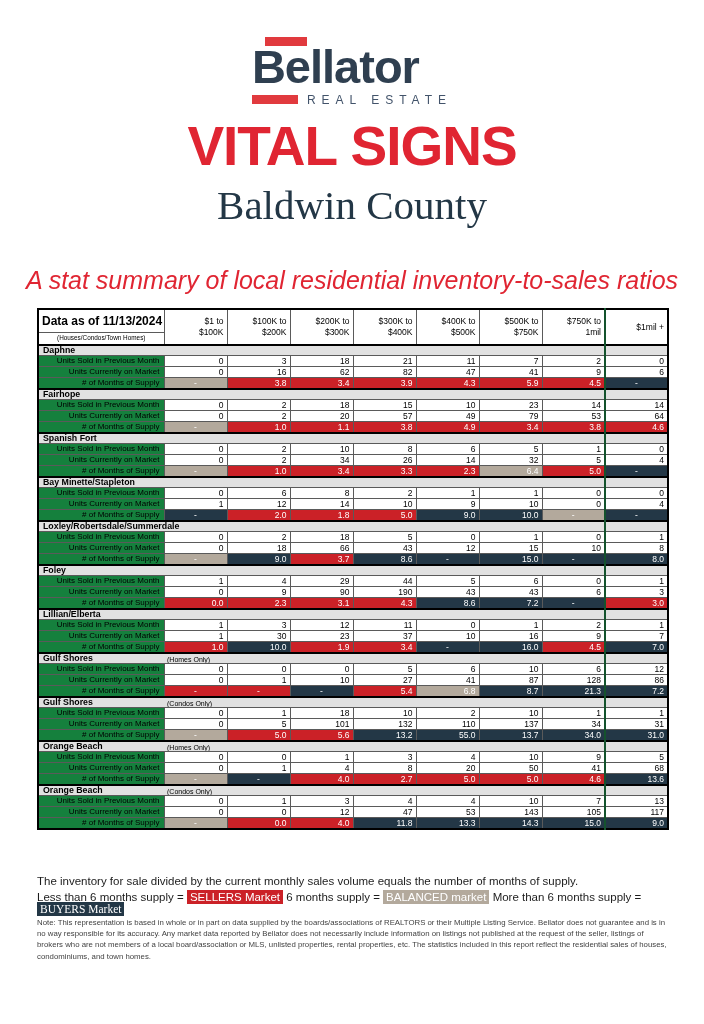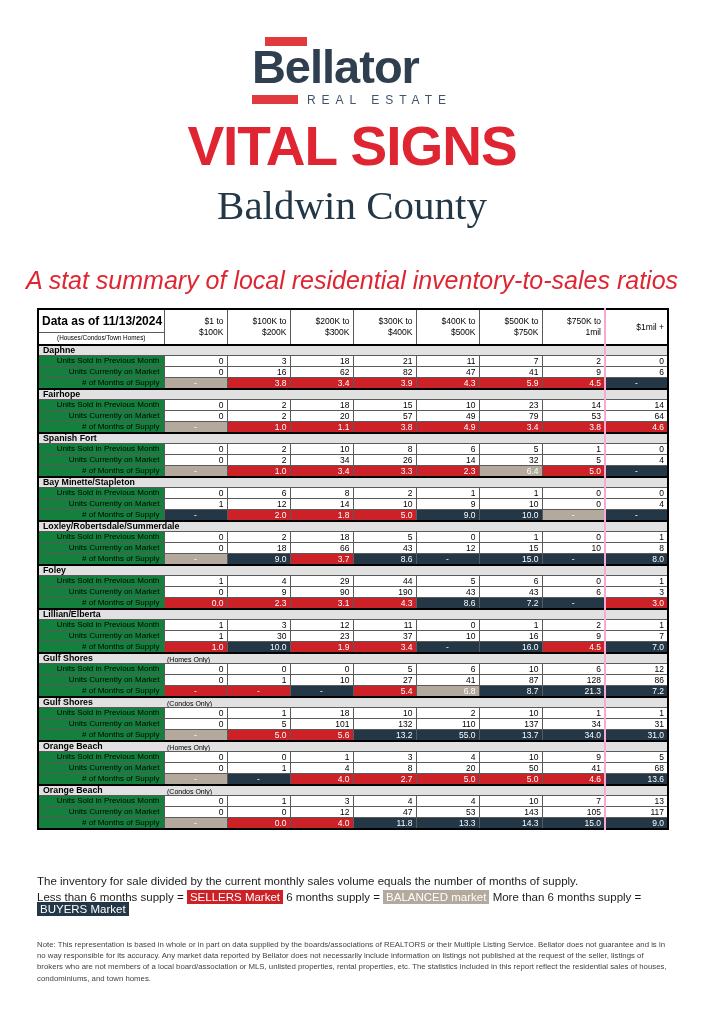--- a/index.html
+++ b/index.html
@@ -41,31 +41,31 @@
   tr.region-head td { background: var(--band-gray); position: relative; }
   tr.region-head .rname { font-weight: bold; font-size: 8.8px; padding-left: 1px; }
   tr.region-head .rnote { position: absolute; left: 128px; top: 2px; font-size: 7px; }
   td.rowlabel { text-align: right; font-size: 8px; padding-right: 4px; background: #15803d; }
   td.num { text-align: right; }
   td.supply { text-align: right; color: #fff; }
   td.supply.dash { text-align: center; }
   td.sellers { background: var(--red); }
   td.balanced { background: var(--tan); }
   td.buyers { background: var(--navy); }
-  td.lastcol, th.lastcol { border-left: 2px solid #f9a8d4; }
+  td.lastcol, th.lastcol { border-left: 2px solid #14532d; }
 
   
   .footer { margin: 45px 37px 0 37px; }
   .footer p.line1 { font-size: 11.5px; color: #1c1c1c; }
   .footer p.legend { font-size: 11.5px; color: #1c1c1c; margin-top: 4px; }
   .chip { color: #fff; padding: 1px 3px; }
   .chip.sellers { background: var(--red); }
   .chip.balanced { background: var(--tan); }
-  .chip.buyers { background: var(--navy); }
-  .footer p.note { margin-top: 24px; font-size: 7.8px; color: #3f3f3f; line-height: 1.45; }
+  .chip.buyers { background: var(--navy); font-family: Liberation Serif, serif; }
+  .footer p.note { margin-top: 2px; font-size: 7.8px; color: #3f3f3f; line-height: 1.45; }
 </style>
 </head>
 <body>
 
 <header>
   <div class="logo-wrap">
     <div class="logo">
       <div class="logo-bar-top"></div>
       <div class="logo-word">Bellator</div>
       <div class="logo-bottom">

